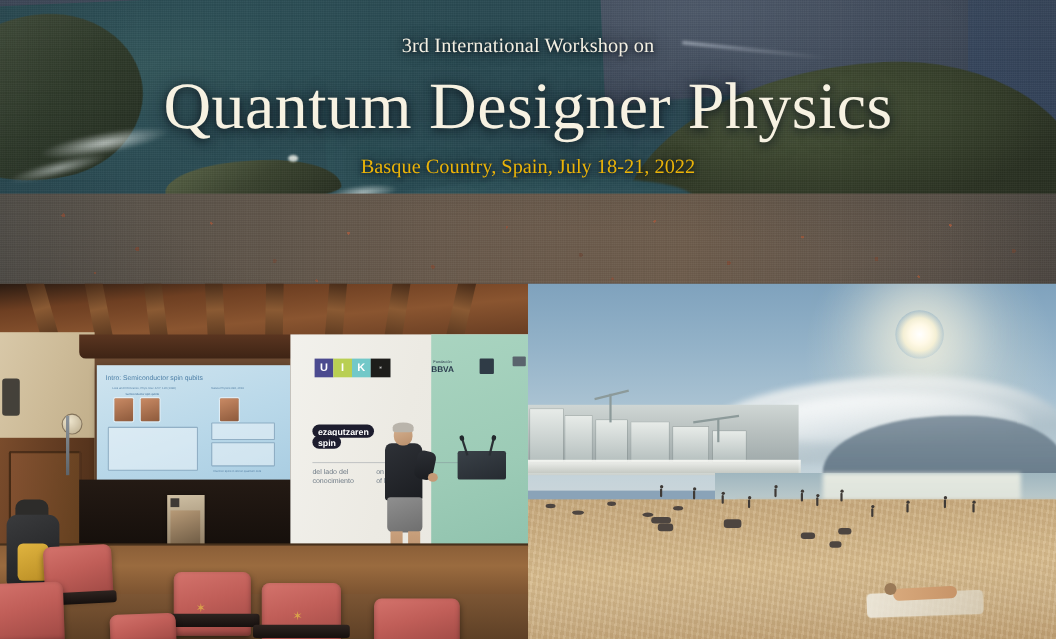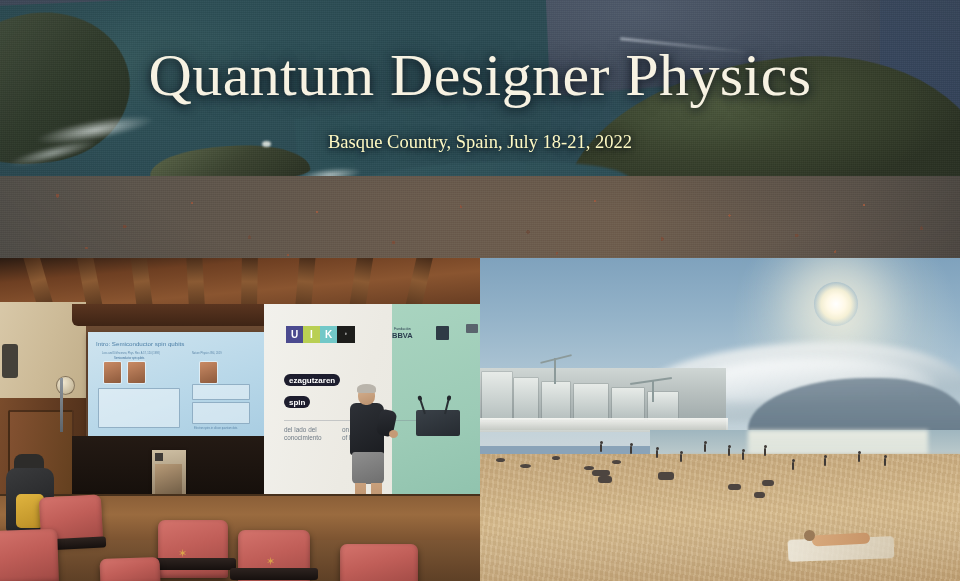--- a/index.html
+++ b/index.html
@@ -160,21 +160,21 @@
     margin-top:12px;
     font-size:60px; font-weight:400; color:#f7f2e2;
     letter-spacing:.4px; line-height:1.04; white-space:nowrap;
     text-shadow:0 2px 8px rgba(10,16,26,.85), 0 0 22px rgba(10,16,26,.6);
   }
   .venue {
     margin-top:14px; font-size:19.5px; color:#f3efe2;
     text-shadow:0 1px 5px rgba(10,16,26,.9), 0 0 14px rgba(10,16,26,.65);
   }
   .dates {
-    margin-top:26px; font-size:18.5px; color:#fef9c3;
+    margin-top:15px; font-size:18.5px; color:#eab308;
     text-shadow:0 1px 5px rgba(10,16,26,.9), 0 0 14px rgba(10,16,26,.65);
   }
 
   
   .photo-row {
     position:absolute; left:0; top:258px; width:960px; height:323px;
     display:flex;
   }
   .photo { position:relative; overflow:hidden; }
   .ph-left  { width:480px; height:323px; background:#6b4a32; }
@@ -516,20 +516,21 @@
     <div class="island-surf"></div>
     <div class="head-right"></div>
     <div class="bay-water"></div>
     <div class="beach-strip"></div>
     <div class="city"></div>
     <div class="contrail"></div>
     <div class="hero-grain"></div>
     <div class="hero-vig"></div>
 
     <div class="hero-text">
+      <div class="kicker">3rd International Workshop on</div>
       <div class="main-title">Quantum Designer Physics</div>
       <div class="dates">Basque Country, Spain, July 18-21, 2022</div>
     </div>
   </div>
 
   <div class="photo-row">
 
     <div class="photo ph-left">
 
       <div class="ceiling"></div>
@@ -573,21 +574,21 @@
       <div class="sponsor-wall">
         <div class="wall-green"></div>
 
         <div class="uik-logo" style="left:22px;top:22px;">
           <span class="uik-sq" style="width:17px;height:17px;background:#4b4a8f;font-size:10px;">U</span>
           <span class="uik-sq" style="width:17px;height:17px;background:#b9cf53;font-size:10px;">I</span>
           <span class="uik-sq" style="width:17px;height:17px;background:#72c8c8;font-size:10px;">K</span>
           <span class="uik-mark" style="width:18px;height:17px;font-size:3.4px;text-align:center;line-height:1.05;">✳</span>
         </div>
 
-        <div class="pill" style="left:20px;top:70px;font-size:8px;">ezagutzaren</div>
+        <div class="pill" style="left:20px;top:82px;font-size:8px;">ezagutzaren</div>
         <div class="pill" style="left:20px;top:92px;font-size:8px;">spin</div>
 
         <div class="wall-hr" style="top:116px;width:150px;left:20px;"></div>
 
         <div class="wall-sub" style="left:20px;top:122px;font-size:6.4px;">del lado del
 conocimiento</div>
         <div class="wall-sub" style="left:78px;top:122px;font-size:6.4px;">on the side
 of knowledge</div>
 
         <div class="bbva" style="left:128px;top:24px;">

